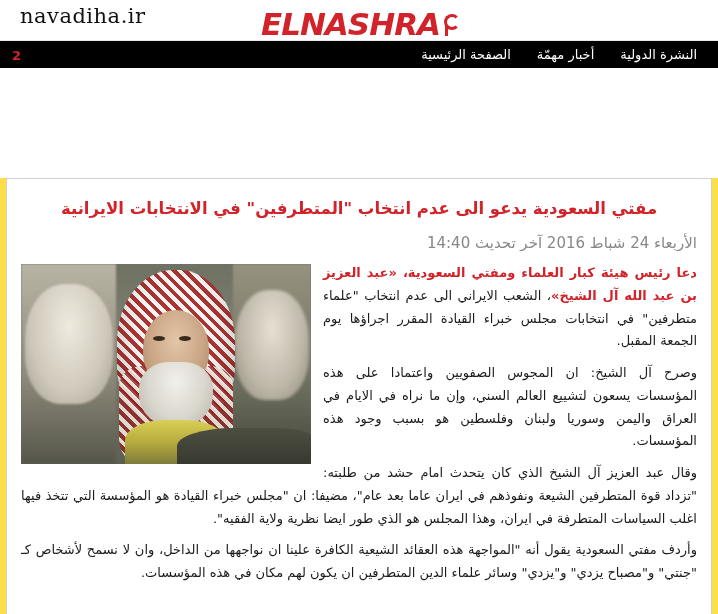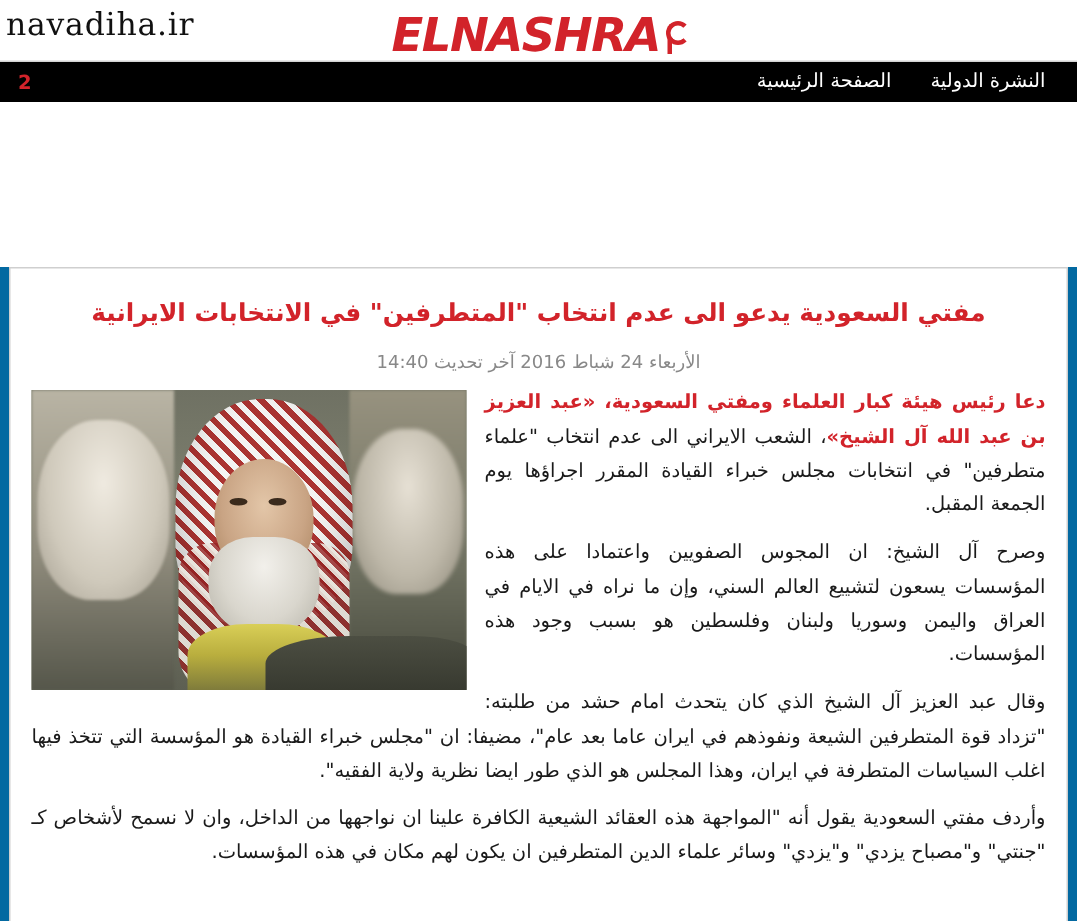--- a/index.html
+++ b/index.html
@@ -19,21 +19,21 @@
   .topbar {
     position: relative;
     height: 40px;
     background: #ffffff;
     border-bottom: 1px solid #e8e8e8;
     display: flex;
     align-items: center;
   }
   .brand-left {
     position: absolute;
-    left: 4px;
+    left: 20px;
     top: 4px;
     font-family: "DejaVu Serif", "Liberation Serif", serif;
     font-size: 21px;
     letter-spacing: 0.5px;
     color: #111;
     font-weight: 400;
   }
   .logo-wrap {
     position: absolute;
     left: 50%;
@@ -114,21 +114,21 @@
     padding-left: 4px;
   }
 
   
   .page-frame {
     position: absolute;
     top: 68px;
     left: 0;
     right: 0;
     bottom: 0;
-    background: #0369a1;
+    background: #fde047;
     text-decoration: underline;
   }
   .gutter {
     height: 110px;
     background: #ffffff;
   }
   .content-card {
     position: absolute;
     top: 110px;
     left: 6px;
@@ -145,23 +145,23 @@
   .article-title {
     color: #d2232a;
     font-size: 16.5px;
     font-weight: bold;
     text-align: center;
     line-height: 1.4;
     margin: 6px 0 14px 0;
     direction: rtl;
   }
   .meta-row {
-    text-align: center;
+    text-align: right;
     color: #888888;
-    font-size: 12px;
+    font-size: 15px;
     margin-bottom: 10px;
     direction: rtl;
   }
 
   .article-body {
     font-size: 13px;
     line-height: 1.75;
     color: #1a1a1a;
     text-align: justify;
     direction: rtl;
@@ -276,20 +276,21 @@
   <div class="brand-left">navadiha.ir</div>
   <div class="logo-wrap">
     <span class="logo-mark"></span>
     <span class="logo-text">ELNASHRA</span>
   </div>
 </div>
 
 <div class="nav">
   <div class="nav-items">
     <span class="nav-item active">الصفحة الرئيسية</span>
+    <span class="nav-item">أخبار مهمّة</span>
     <span class="nav-item">النشرة الدولية</span>
   </div>
   <span class="nav-badge">2</span>
 </div>
 
 <div class="page-frame">
   <div class="gutter"></div>
 
   <div class="content-card">
 

